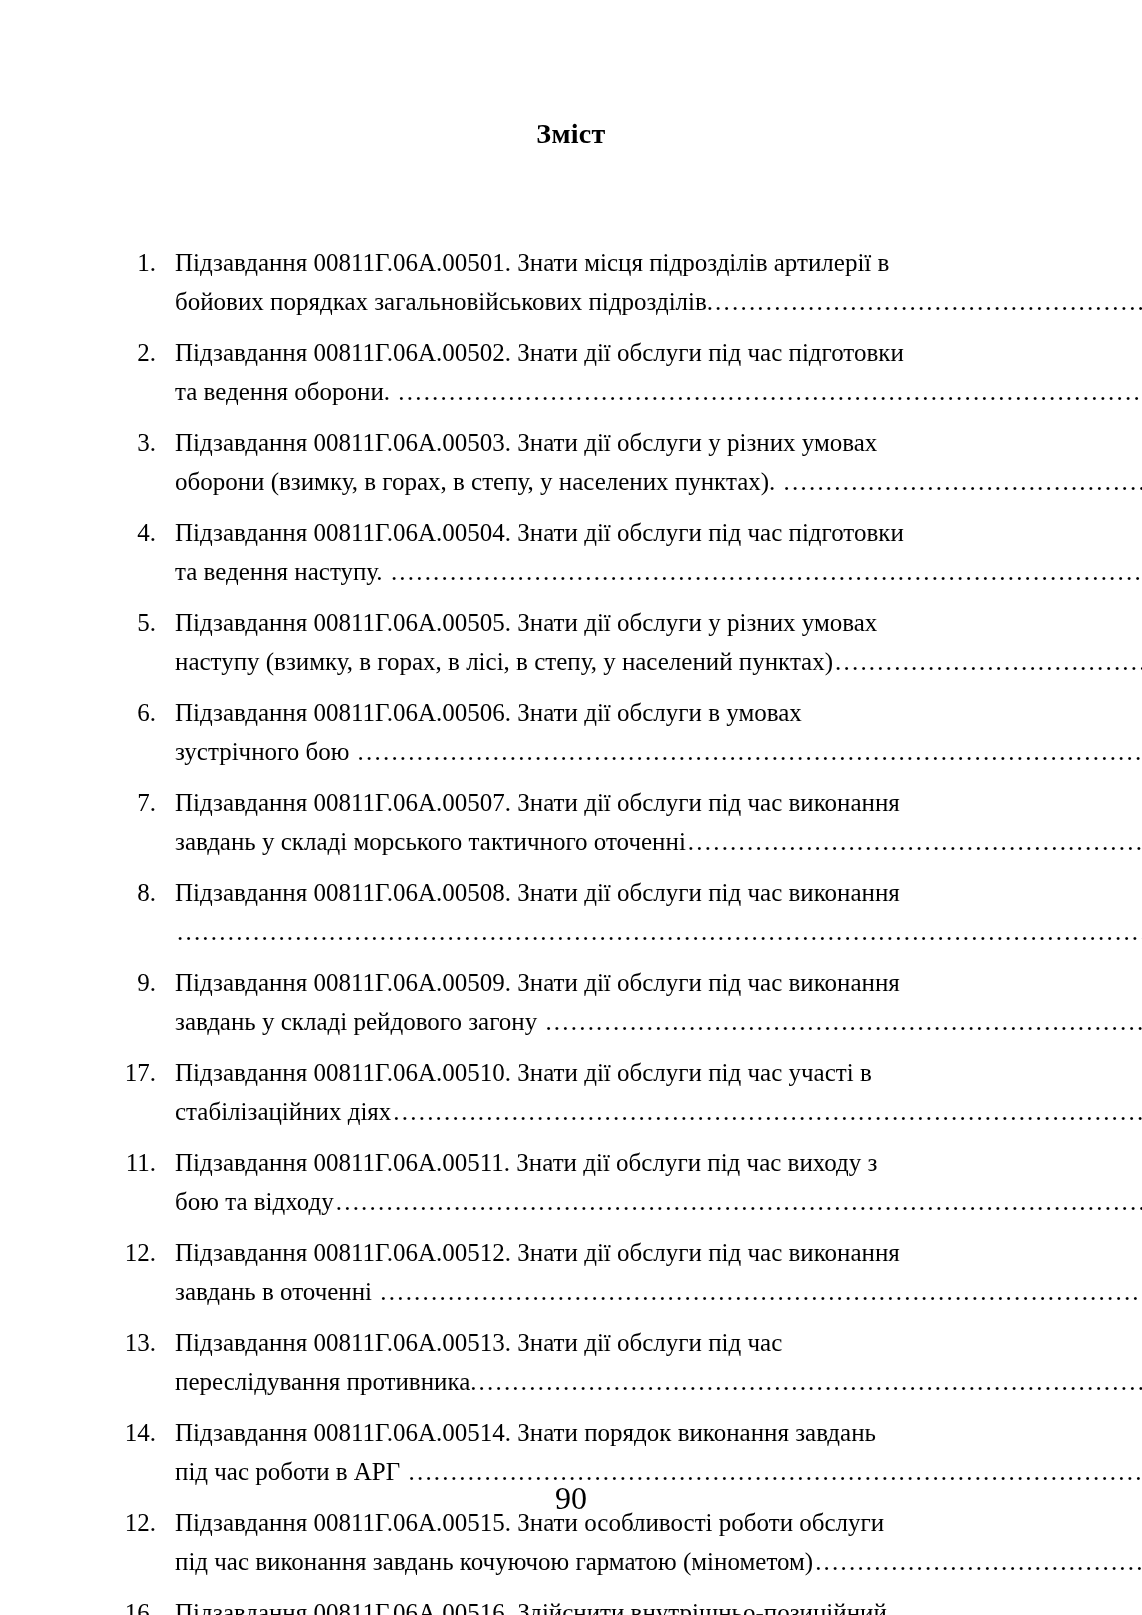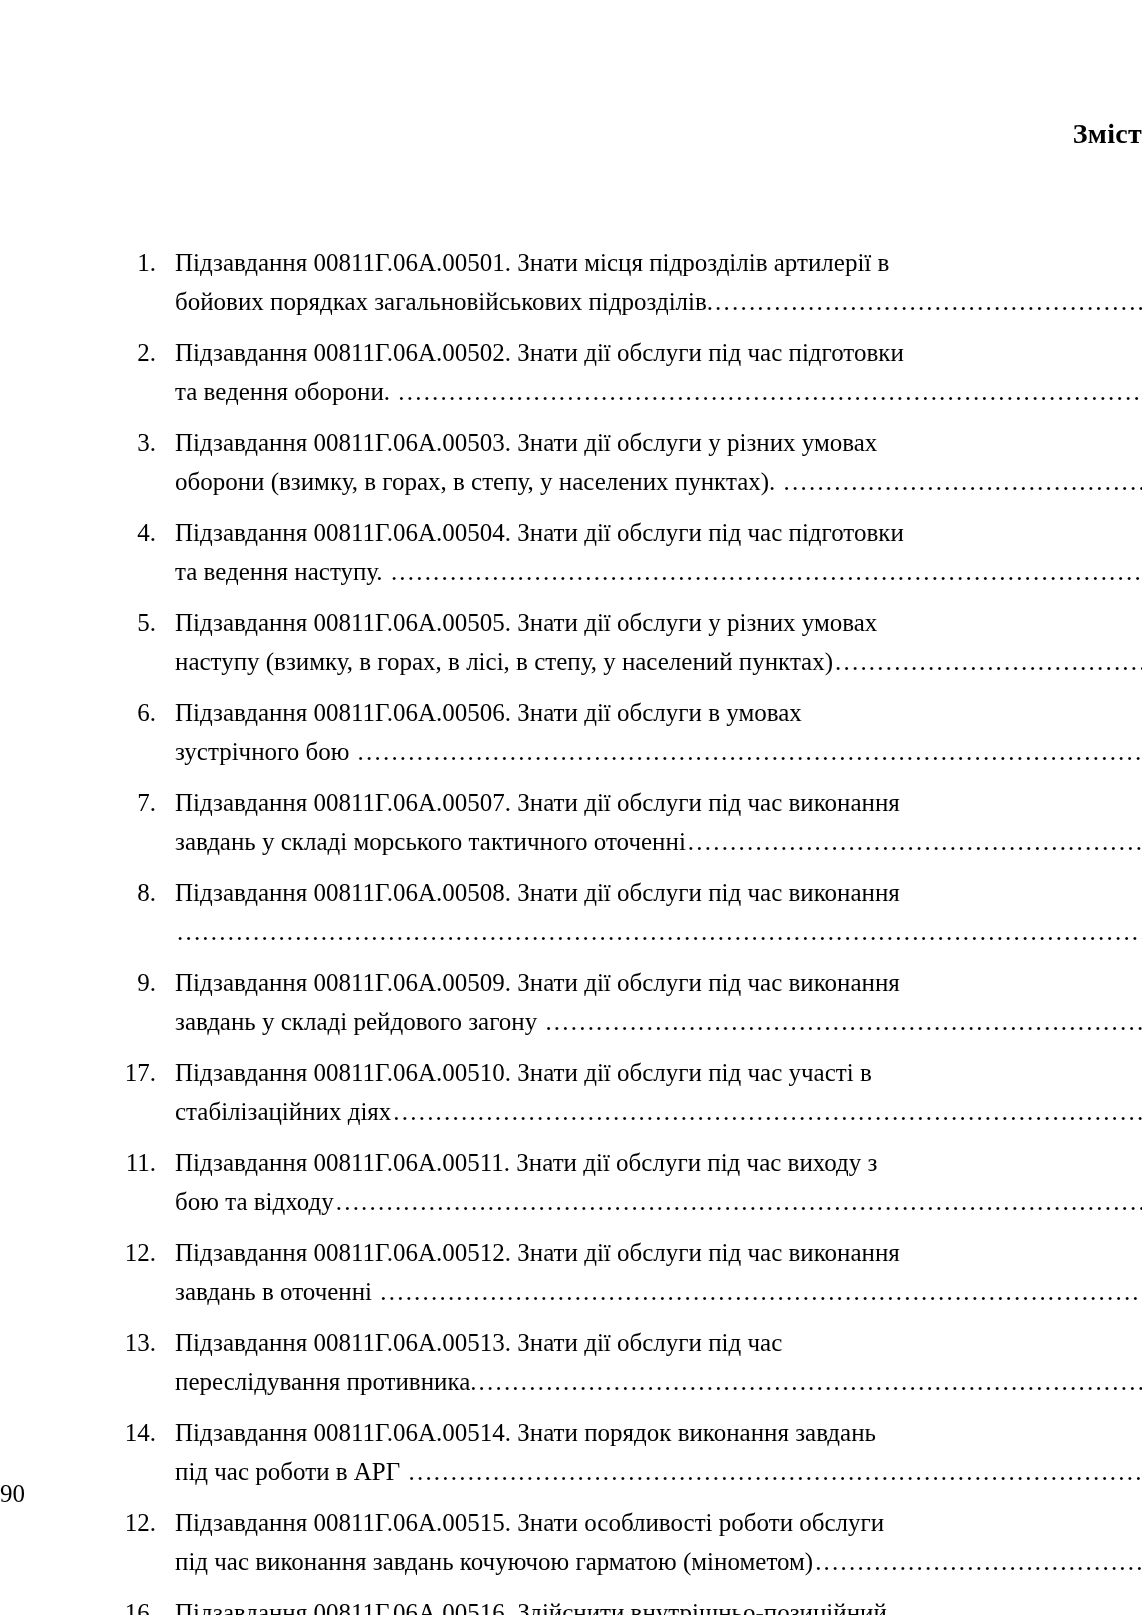--- a/index.html
+++ b/index.html
@@ -23,21 +23,21 @@
     width: 1142px;
     height: 1615px;
     background: #ffffff;
   }
 
   .doc-title {
     position: absolute;
     top: 118px;
     left: 0;
     width: 1142px;
-    text-align: right;
+    text-align: center;
     font-size: 28px;
     font-weight: bold;
     letter-spacing: 0.3px;
   }
 
   .toc {
     position: absolute;
     top: 243px;
     left: 110px;
     width: 885px;
@@ -88,21 +88,22 @@
   .first-line {
     display: block;
     white-space: pre;
   }
 
   .folio {
     position: absolute;
     top: 1480px;
     left: 0;
     width: 1142px;
-    font-size: 25px;
+    text-align: center;
+    font-size: 32px;
   }
 </style>
 </head>
 <body>
 
 <div class="page">
 
   <div class="doc-title">Зміст</div>
 
   <div class="toc" id="toc-root">

